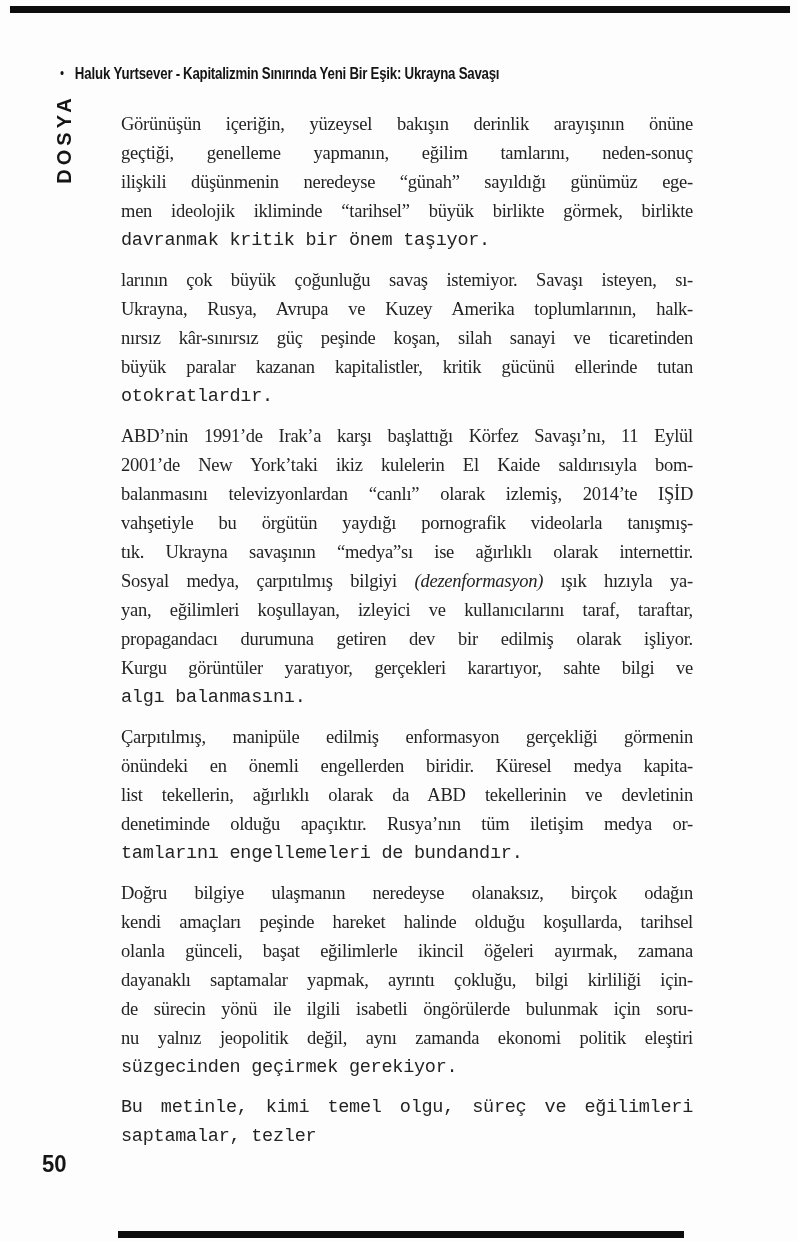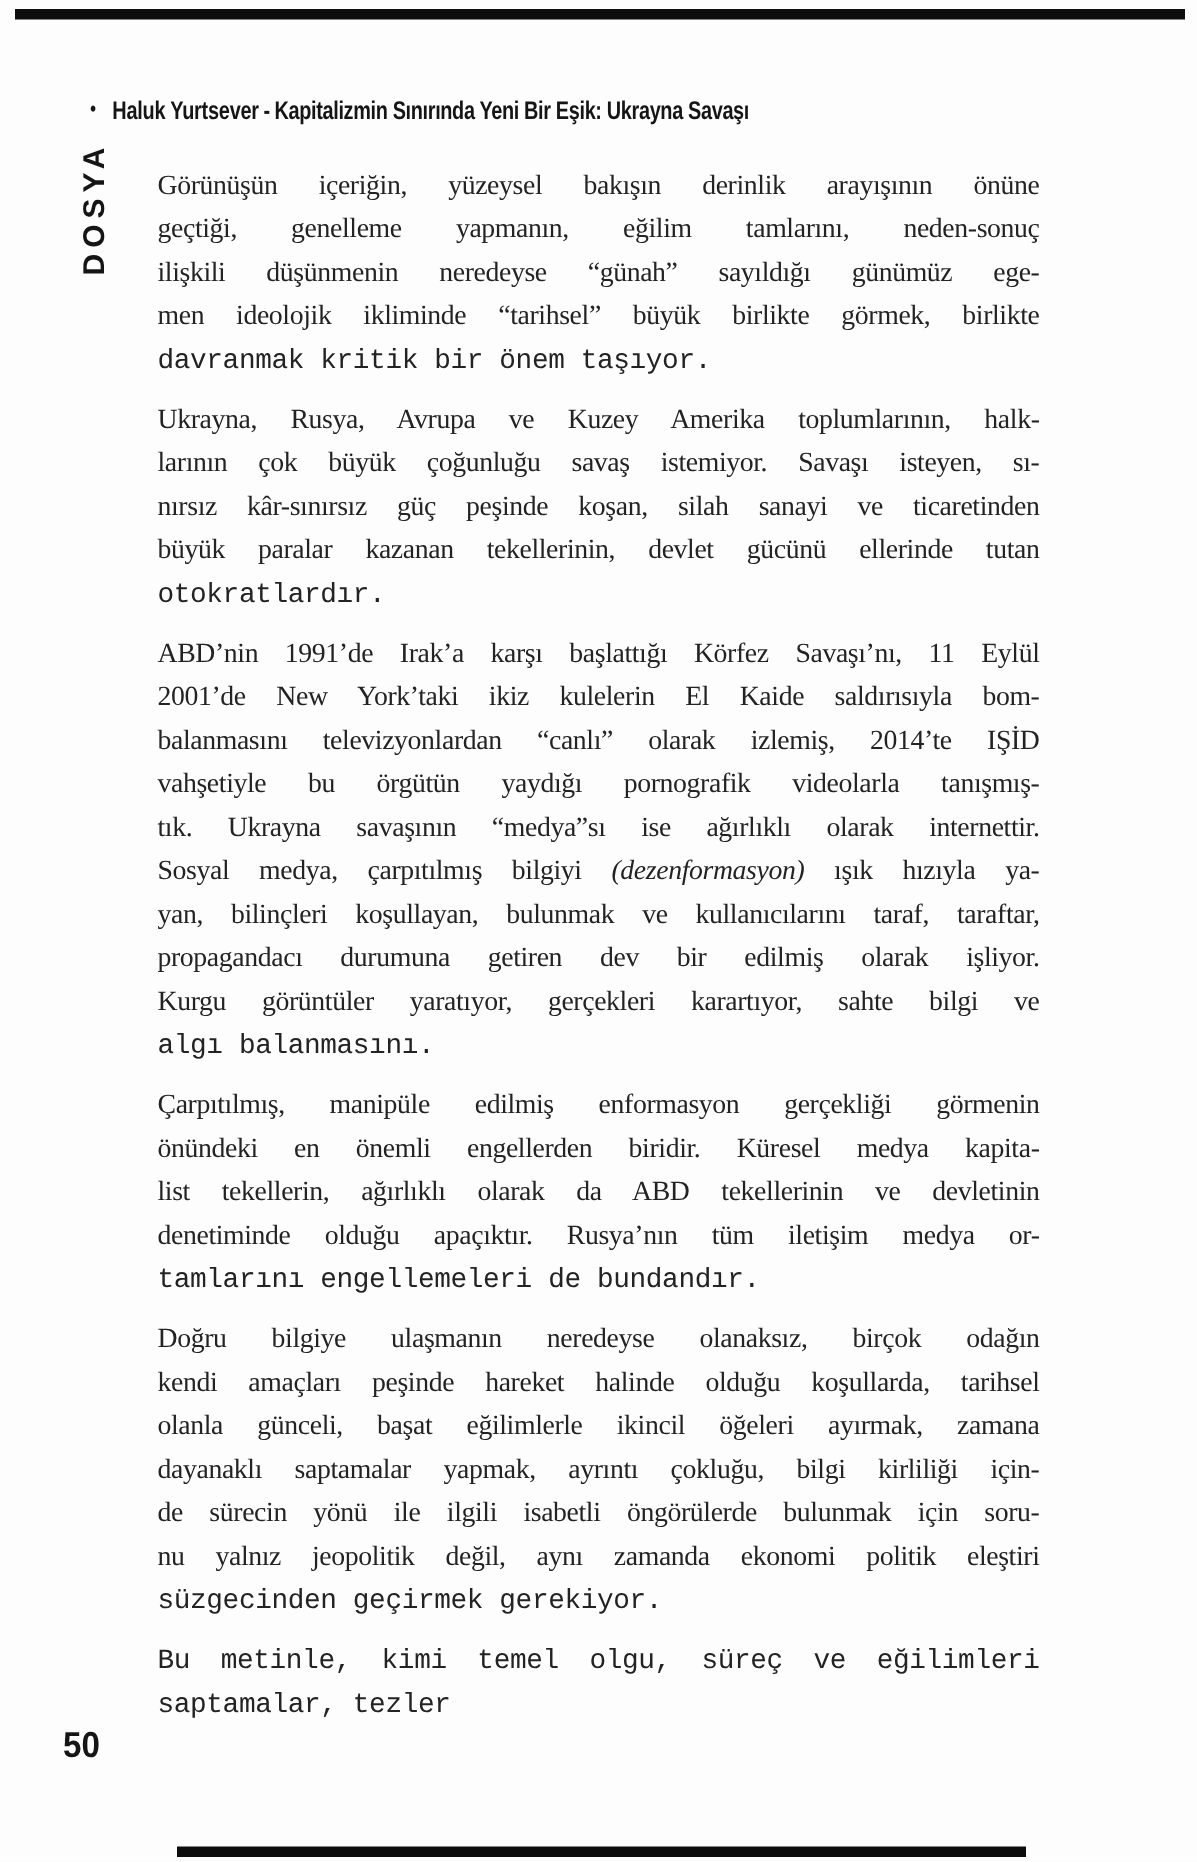--- a/index.html
+++ b/index.html
@@ -47,21 +47,21 @@
     font-family:"Liberation Sans", sans-serif;
     font-weight:bold;font-size:20px;letter-spacing:4px;
     color:#151515;white-space:nowrap;
   }
   
   .body-text{
     position:absolute;left:105px;top:110px;width:588px;
     font-size:18.5px;line-height:29px;letter-spacing:-0.25px;
     color:#232323;
   }
-  .paragraph{margin:0 0 11px 0;}
+  .paragraph{margin:0 0 11px 16px;}
   .line{
     text-align:justify;
     text-align-last:justify;
   }
   .line.last{text-align-last:left;font-family:Liberation Mono, monospace;}
   .line i{font-style:italic;}
   
   .page-number{
     position:absolute;left:42px;top:1150px;
     font-family:"Liberation Sans", sans-serif;
@@ -87,34 +87,34 @@
 
   <div class="body-text">
       <div class="paragraph">
         <div class="line">Görünüşün içeriğin, yüzeysel bakışın derinlik arayışının önüne</div>
         <div class="line">geçtiği, genelleme yapmanın, eğilim tamlarını, neden-sonuç</div>
         <div class="line">ilişkili düşünmenin neredeyse “günah” sayıldığı günümüz ege-</div>
         <div class="line">men ideolojik ikliminde “tarihsel” büyük birlikte görmek, birlikte</div>
         <div class="line last">davranmak kritik bir önem taşıyor.</div>
       </div>
       <div class="paragraph">
+        <div class="line">larının çok büyük çoğunluğu savaş istemiyor. Savaşı isteyen, sı-</div>
         <div class="line">Ukrayna, Rusya, Avrupa ve Kuzey Amerika toplumlarının, halk-</div>
-        <div class="line">larının çok büyük çoğunluğu savaş istemiyor. Savaşı isteyen, sı-</div>
         <div class="line">nırsız kâr-sınırsız güç peşinde koşan, silah sanayi ve ticaretinden</div>
-        <div class="line">büyük paralar kazanan tekellerinin, devlet gücünü ellerinde tutan</div>
+        <div class="line">büyük paralar kazanan kapitalistler, kritik gücünü ellerinde tutan</div>
         <div class="line last">otokratlardır.</div>
       </div>
       <div class="paragraph">
         <div class="line">ABD’nin 1991’de Irak’a karşı başlattığı Körfez Savaşı’nı, 11 Eylül</div>
         <div class="line">2001’de New York’taki ikiz kulelerin El Kaide saldırısıyla bom-</div>
         <div class="line">balanmasını televizyonlardan “canlı” olarak izlemiş, 2014’te IŞİD</div>
         <div class="line">vahşetiyle bu örgütün yaydığı pornografik videolarla tanışmış-</div>
         <div class="line">tık. Ukrayna savaşının “medya”sı ise ağırlıklı olarak internettir.</div>
         <div class="line">Sosyal medya, çarpıtılmış bilgiyi <i>(dezenformasyon)</i> ışık hızıyla ya-</div>
-        <div class="line">yan, bilinçleri koşullayan, bulunmak ve kullanıcılarını taraf, taraftar,</div>
+        <div class="line">yan, eğilimleri koşullayan, izleyici ve kullanıcılarını taraf, taraftar,</div>
         <div class="line">propagandacı durumuna getiren dev bir edilmiş olarak işliyor.</div>
         <div class="line">Kurgu görüntüler yaratıyor, gerçekleri karartıyor, sahte bilgi ve</div>
         <div class="line last">algı balanmasını.</div>
       </div>
       <div class="paragraph">
         <div class="line">Çarpıtılmış, manipüle edilmiş enformasyon gerçekliği görmenin</div>
         <div class="line">önündeki en önemli engellerden biridir. Küresel medya kapita-</div>
         <div class="line">list tekellerin, ağırlıklı olarak da ABD tekellerinin ve devletinin</div>
         <div class="line">denetiminde olduğu apaçıktır. Rusya’nın tüm iletişim medya or-</div>
         <div class="line last">tamlarını engellemeleri de bundandır.</div>

